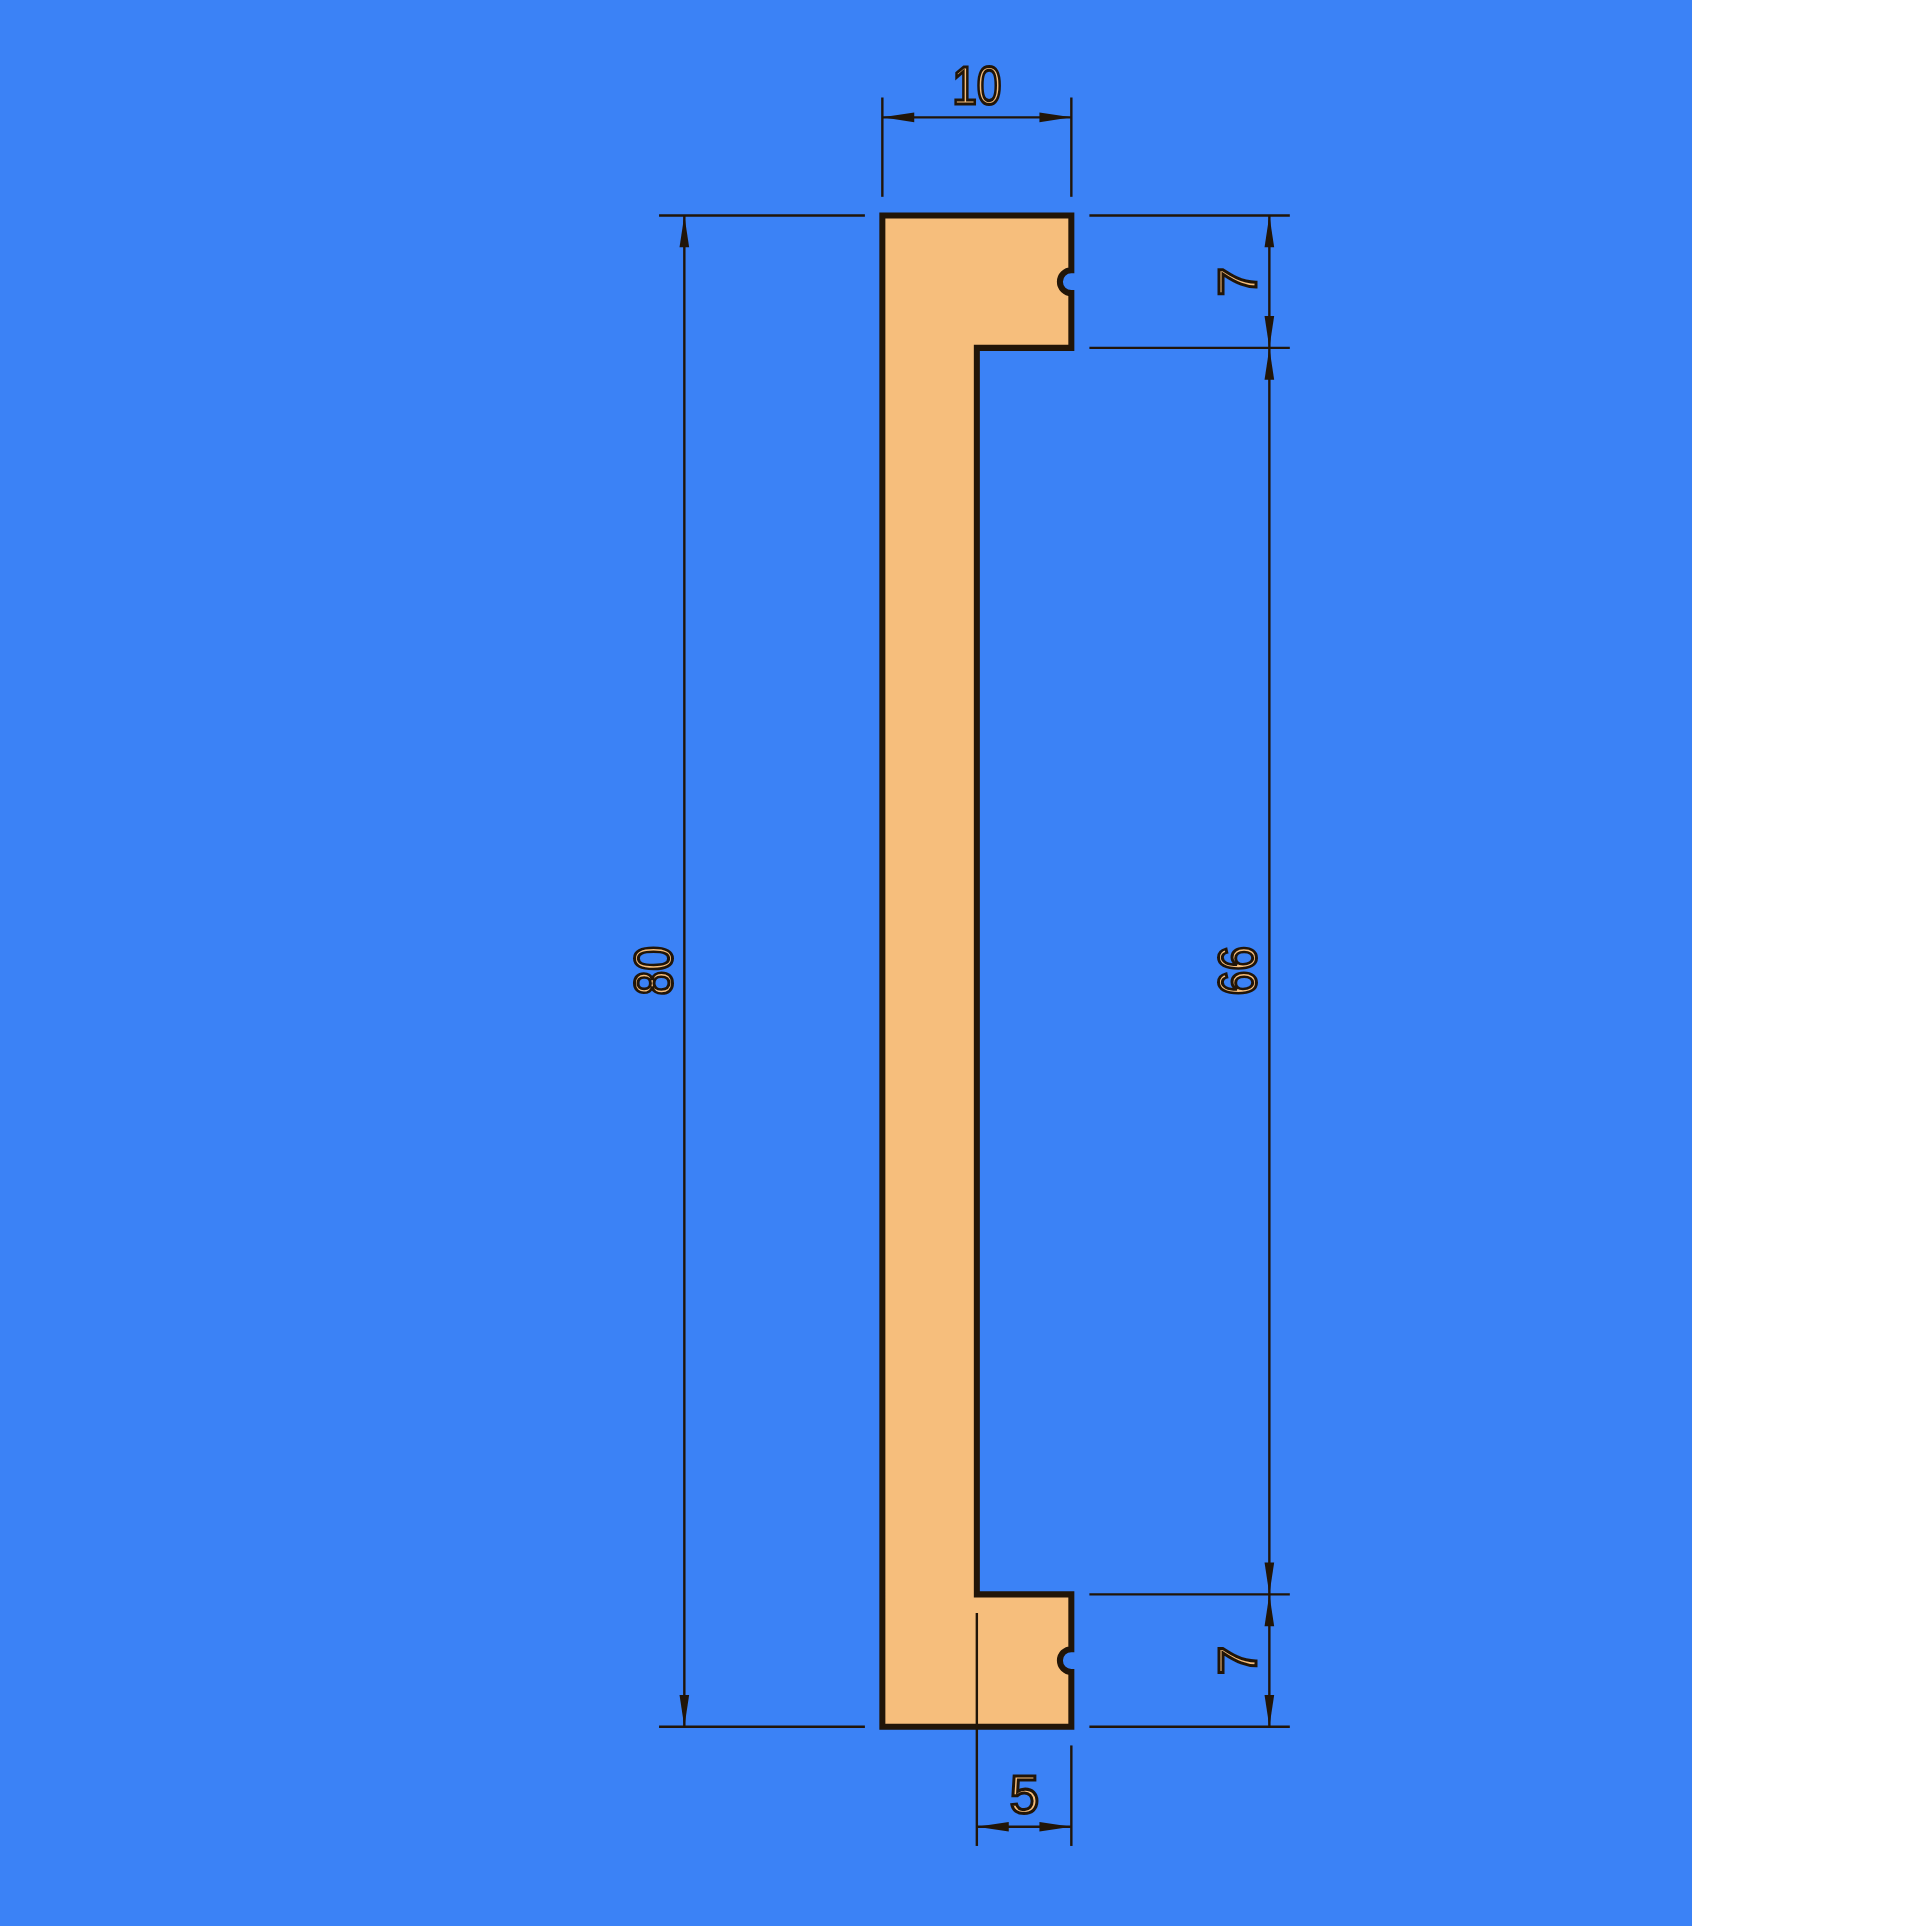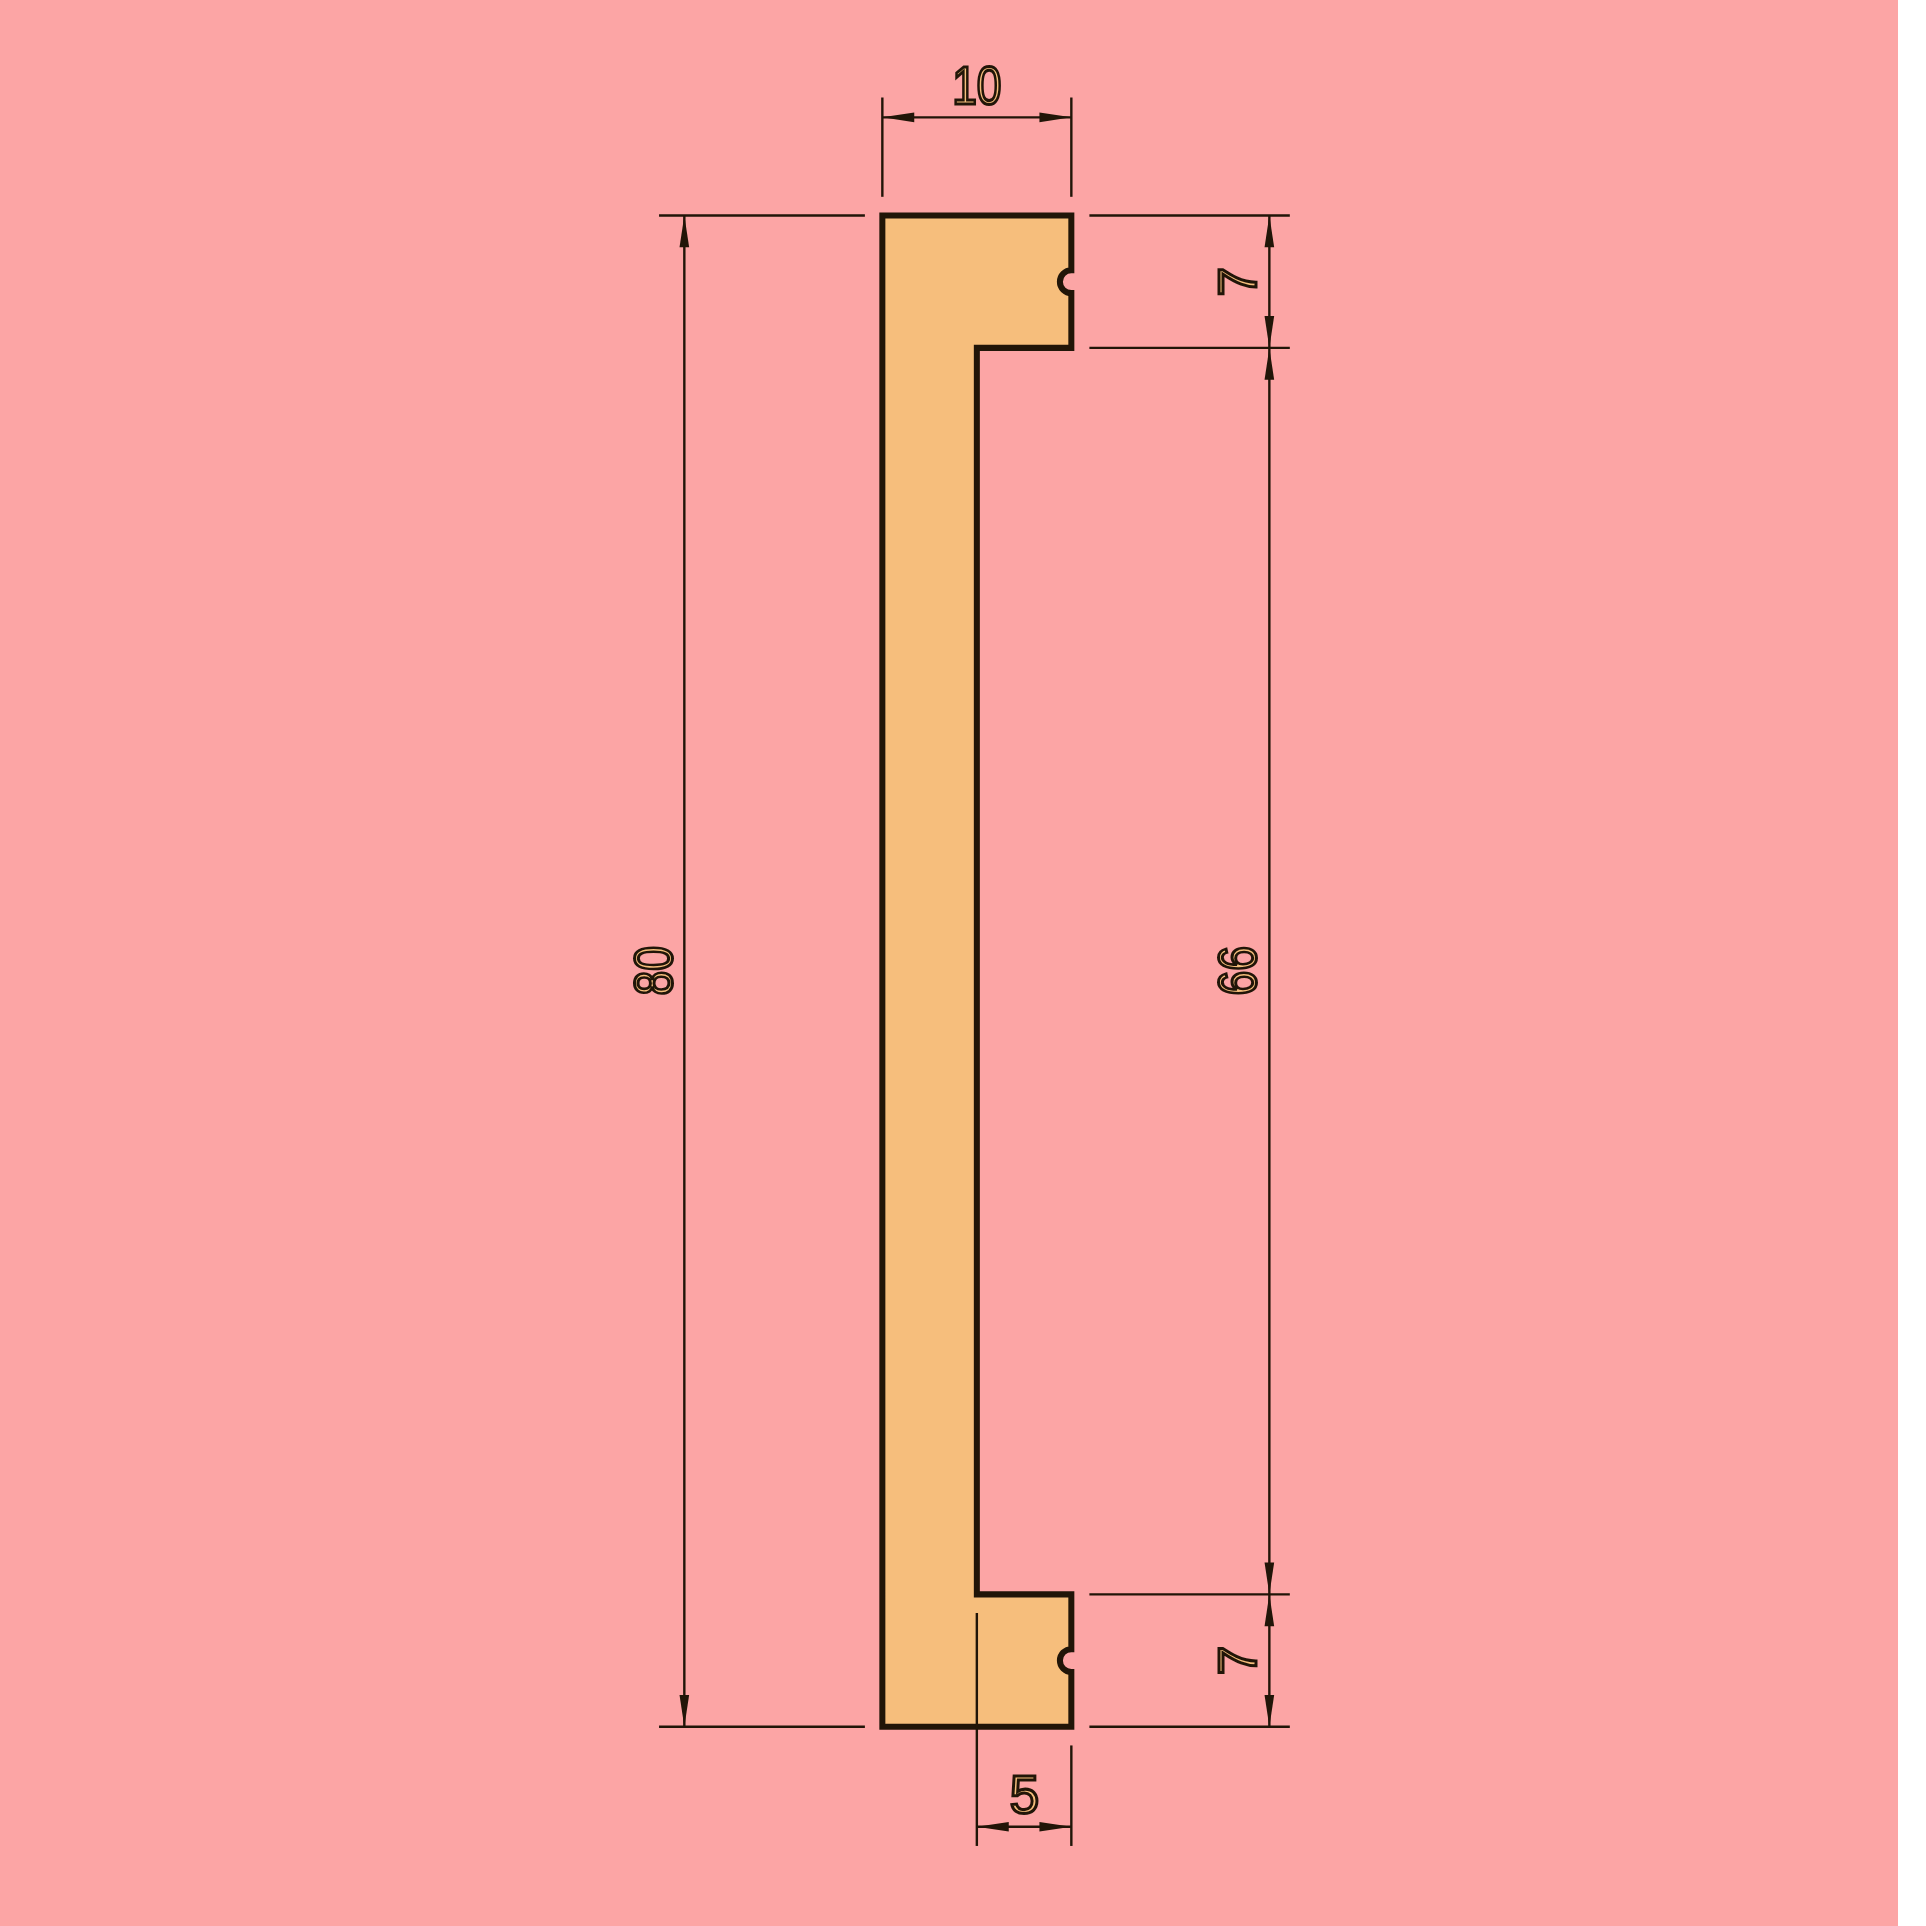--- a/index.html
+++ b/index.html
@@ -1,23 +1,23 @@
 <!DOCTYPE html>
 <html style="font-size:9.6px"><head>
 <meta charset="utf-8">
 <style>
   html, body {
     margin: 0;
     padding: 0;
     background: #ffffff;
   }
   .canvas-wrap {
-    width: 1898px;
+    width: 1692px;
     height: 1926px;
-    background: #fca5a5;
+    background: #3b82f6;
     position: relative;
   }
   svg { display: block; }
   .profile-shape {
     fill: #F6BE7C;
     stroke: #211508;
     stroke-width: 10;
     stroke-linejoin: miter;
   }
   .ln {

